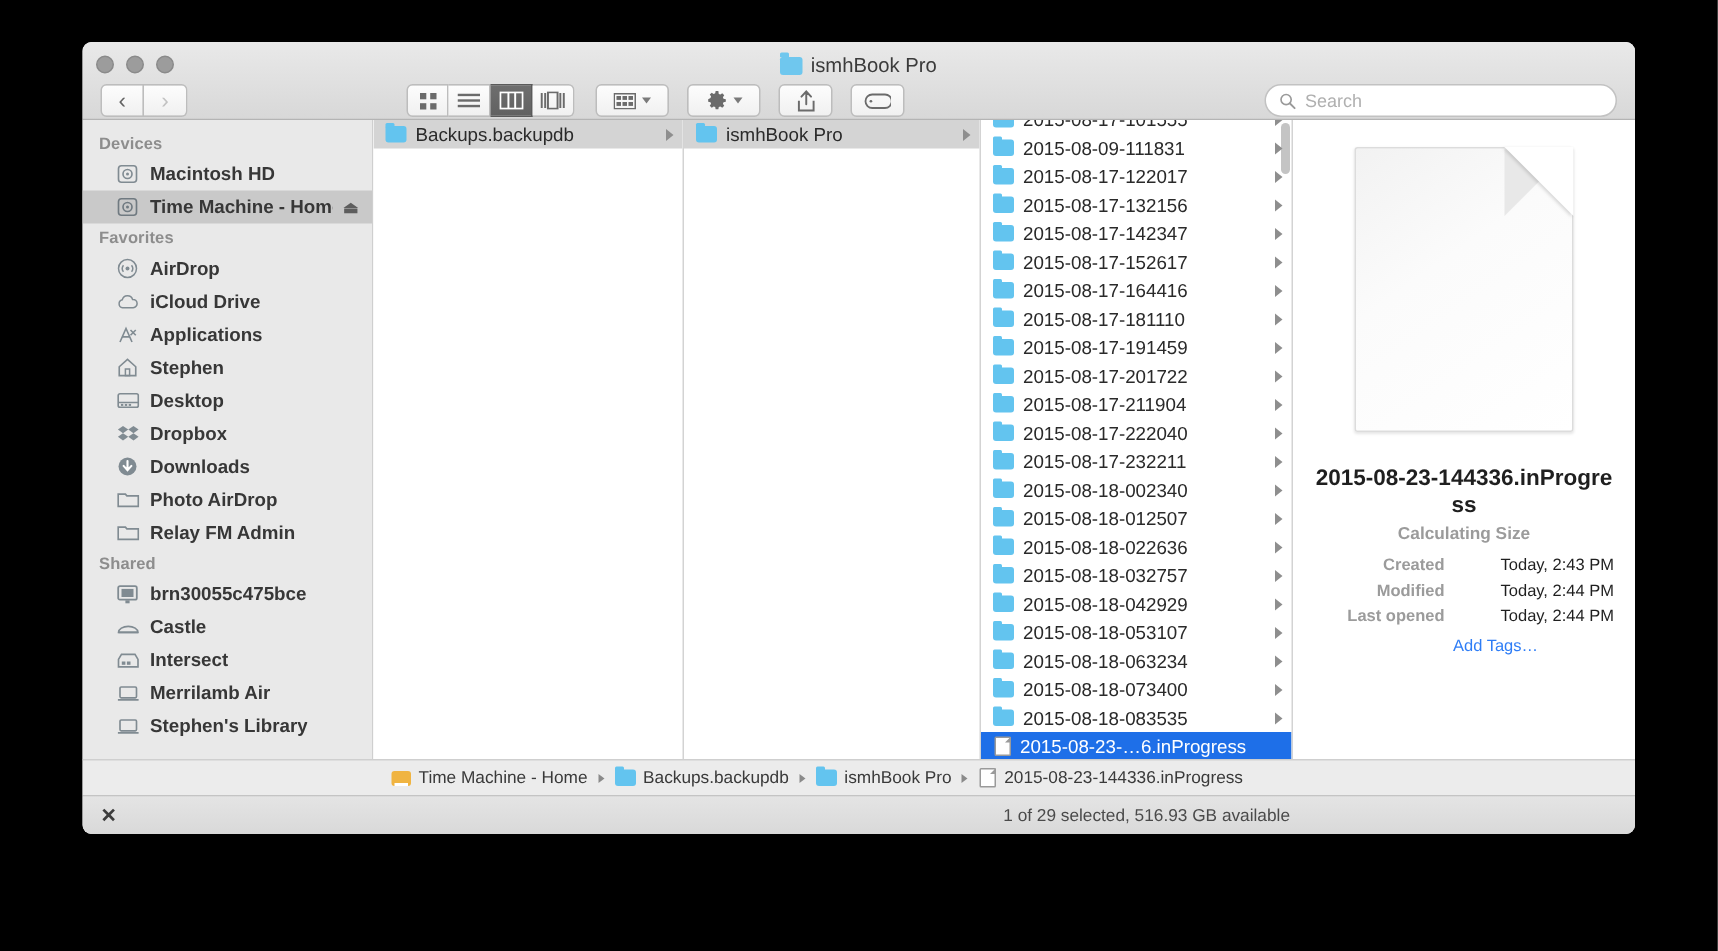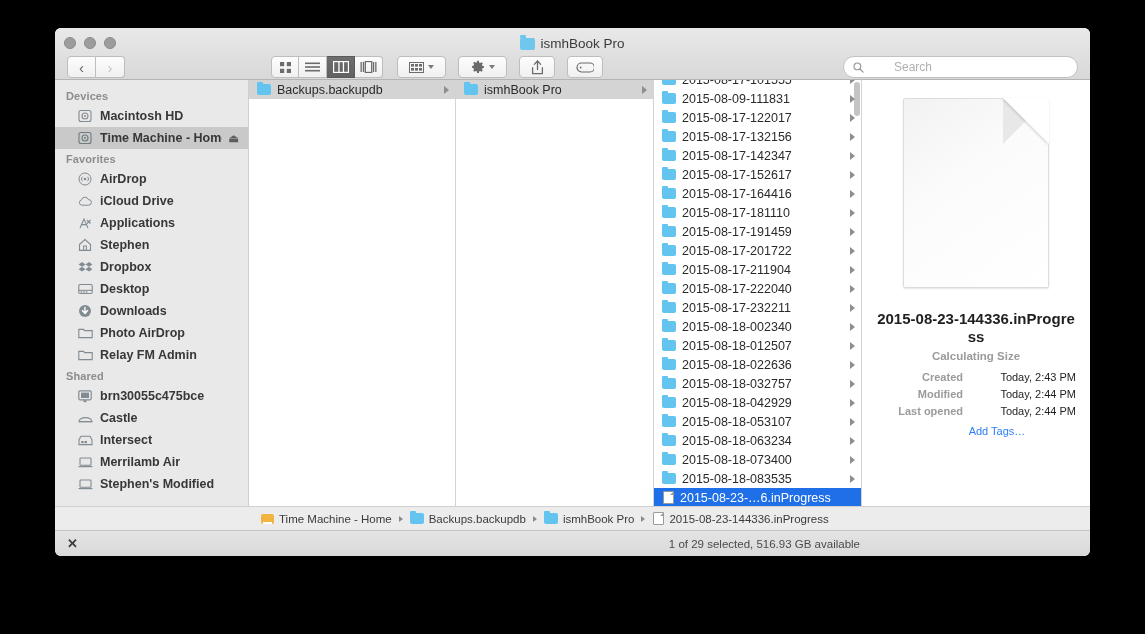--- a/index.html
+++ b/index.html
@@ -82,21 +82,21 @@
   .tb-tag { margin-left: 12px; width: 36px; }
   .caret { width:0;height:0;border-left:3.5px solid transparent;
            border-right:3.5px solid transparent;border-top:4px solid #7a7a7a;
            margin-left:4px; }
 
   .search {
     margin-left: auto; width: 235px; height: 22px;
     background: #fff; border: 1px solid #c2c2c2; border-radius: 11px;
     display: flex; align-items: center; padding: 0 9px; gap: 6px;
   }
-  .search-ph { font-size: 12px; color: #b0b0b0; margin-left: 24px; }
+  .search-ph { font-size: 12px; color: #b0b0b0; }
 
   
   .body { flex: 1 1 auto; display: flex; min-height: 0; }
 
   
   .sidebar {
     width: 194px; flex: 0 0 194px;
     background: #e9e9e9;
     border-right: 1px solid #cfcfcf;
     padding-top: 6px;
@@ -403,43 +403,43 @@
         <span class="sb-icon">
           <svg width="14" height="14" viewBox="0 0 14 14">
             <path d="M1.5 6.5 L7 1.6 L12.5 6.5 L12.5 12.4 L1.5 12.4 z" fill="none" stroke="#808b92" stroke-width="1.1"></path>
             <rect x="5.6" y="8" width="2.8" height="4.4" fill="none" stroke="#808b92" stroke-width="1"></rect>
           </svg>
         </span>
         <span class="sb-label">Stephen</span>
       </div>
       <div class="sb-item">
         <span class="sb-icon">
-          <svg width="15" height="13" viewBox="0 0 15 13">
-            <path d="M4 1 L0.6 3.4 L4 5.8 L7.5 3.4 z" fill="#808b92"></path>
-            <path d="M11 1 L14.4 3.4 L11 5.8 L7.5 3.4 z" fill="#808b92"></path>
-            <path d="M4 10.6 L0.6 8.2 L4 5.8 L7.5 8.2 z" fill="#808b92"></path>
-            <path d="M11 10.6 L14.4 8.2 L11 5.8 L7.5 8.2 z" fill="#808b92"></path>
-          </svg>
-        </span>
-        <span class="sb-label">Dropbox</span>
-      </div>
-      <div class="sb-item">
-        <span class="sb-icon">
           <svg width="15" height="12" viewBox="0 0 15 12">
             <rect x="0.8" y="1.5" width="13.4" height="9" rx="1.2" fill="none" stroke="#808b92" stroke-width="1.1"></rect>
             <line x1="0.8" y1="7.3" x2="14.2" y2="7.3" stroke="#808b92" stroke-width="1"></line>
             <rect x="2.6" y="8.3" width="1.6" height="1.3" fill="#808b92"></rect>
             <rect x="5.2" y="8.3" width="1.6" height="1.3" fill="#808b92"></rect>
             <rect x="7.8" y="8.3" width="1.6" height="1.3" fill="#808b92"></rect>
           </svg>
         </span>
         <span class="sb-label">Desktop</span>
       </div>
       <div class="sb-item">
         <span class="sb-icon">
+          <svg width="15" height="13" viewBox="0 0 15 13">
+            <path d="M4 1 L0.6 3.4 L4 5.8 L7.5 3.4 z" fill="#808b92"></path>
+            <path d="M11 1 L14.4 3.4 L11 5.8 L7.5 3.4 z" fill="#808b92"></path>
+            <path d="M4 10.6 L0.6 8.2 L4 5.8 L7.5 8.2 z" fill="#808b92"></path>
+            <path d="M11 10.6 L14.4 8.2 L11 5.8 L7.5 8.2 z" fill="#808b92"></path>
+          </svg>
+        </span>
+        <span class="sb-label">Dropbox</span>
+      </div>
+      <div class="sb-item">
+        <span class="sb-icon">
           <svg width="14" height="14" viewBox="0 0 14 14">
             <circle cx="7" cy="7" r="6" fill="#808b92"></circle>
             <path d="M7 3.4 L7 9 M4.4 6.6 L7 9.4 L9.6 6.6" stroke="#fff" stroke-width="1.4" fill="none" stroke-linecap="round"></path>
           </svg>
         </span>
         <span class="sb-label">Downloads</span>
       </div>
       <div class="sb-item">
         <span class="sb-icon">
           <svg width="15" height="12" viewBox="0 0 15 12">
@@ -496,21 +496,21 @@
         </span>
         <span class="sb-label">Merrilamb Air</span>
       </div>
       <div class="sb-item">
         <span class="sb-icon">
           <svg width="15" height="11" viewBox="0 0 15 11">
             <rect x="2" y="1" width="11" height="7.2" rx="0.8" fill="none" stroke="#808b92" stroke-width="1.1"></rect>
             <line x1="0.6" y1="9.6" x2="14.4" y2="9.6" stroke="#808b92" stroke-width="1.2"></line>
           </svg>
         </span>
-        <span class="sb-label">Stephen's Modified</span>
+        <span class="sb-label">Stephen's Library</span>
       </div>
     </div>
 
     <div class="columns">
 
       <div class="col col-a">
         <div class="row gray-sel">
           <span class="folder-ico"></span>
           <span class="row-label">Backups.backupdb</span>
           <span class="disc"></span>

